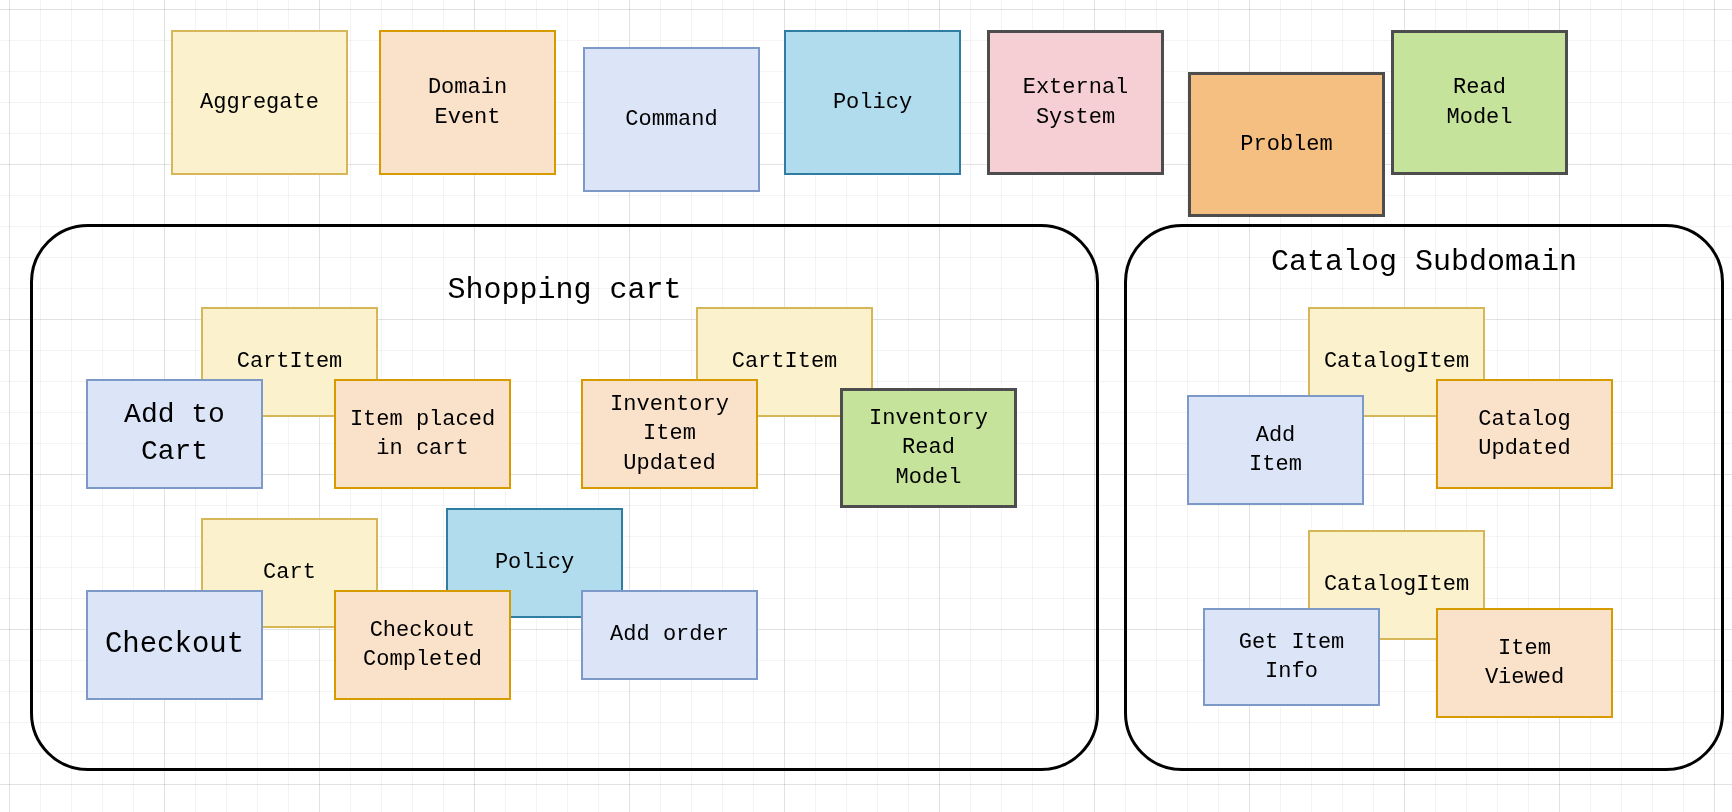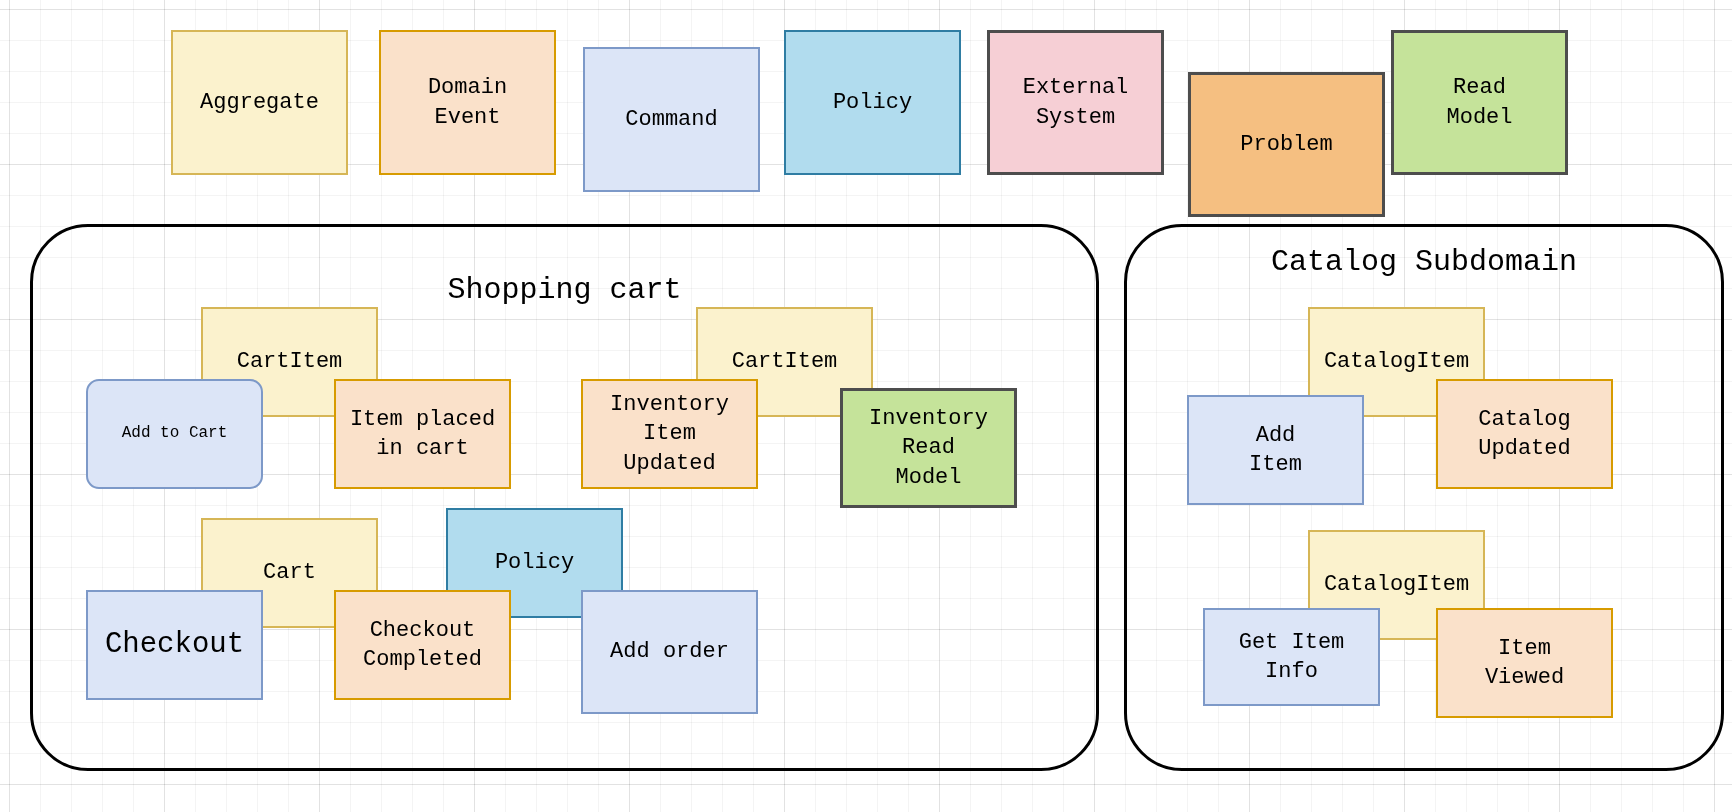--- a/index.html
+++ b/index.html
@@ -77,36 +77,36 @@
       <div class="note external" style="left: 987px; top: 30px; width: 177px; height: 145px;">External
 System</div>
       <div class="note problem" style="left: 1188px; top: 30px; width: 197px; height: 145px; margin-top: 42px;">Problem</div>
       <div class="note readmodel" style="left: 1391px; top: 30px; width: 177px; height: 145px;">Read
 Model</div>
     </div>
   <div id="subdomain-layer">
       <div class="subdomain" style="left: 30px; top: 224px; width: 1069px; height: 547px;"></div>
       <div class="subdomain-title" style="left: 30px; top: 245px; width: 1069px; margin-top: 28px;">Shopping cart</div>
       <div class="note aggregate" style="left: 201px; top: 307px; width: 177px; height: 110px; z-index: 1; font-size: 22px;">CartItem</div>
-      <div class="note command" style="left: 86px; top: 379px; width: 177px; height: 110px; z-index: 2; font-size: 16px; border-radius: 13px;">Add to Cart</div>
+      <div class="note command" style="left: 86px; top: 379px; width: 177px; height: 110px; z-index: 2; font-size: 28px;">Add to Cart</div>
       <div class="note event" style="left: 334px; top: 379px; width: 177px; height: 110px; z-index: 2; font-size: 22px;">Item placed
 in cart</div>
       <div class="note aggregate" style="left: 696px; top: 307px; width: 177px; height: 110px; z-index: 1; font-size: 22px;">CartItem</div>
       <div class="note event" style="left: 581px; top: 379px; width: 177px; height: 110px; z-index: 2; font-size: 22px;">Inventory
 Item
 Updated</div>
       <div class="note readmodel" style="left: 840px; top: 388px; width: 177px; height: 120px; z-index: 3; font-size: 22px;">Inventory
 Read
 Model</div>
       <div class="note aggregate" style="left: 201px; top: 518px; width: 177px; height: 110px; z-index: 1; font-size: 22px;">Cart</div>
       <div class="note command" style="left: 86px; top: 590px; width: 177px; height: 110px; z-index: 2; font-size: 29px;">Checkout</div>
       <div class="note policy" style="left: 446px; top: 508px; width: 177px; height: 110px; z-index: 1; font-size: 22px;">Policy</div>
       <div class="note event" style="left: 334px; top: 590px; width: 177px; height: 110px; z-index: 2; font-size: 22px;">Checkout
 Completed</div>
-      <div class="note command" style="left: 581px; top: 590px; width: 177px; height: 124px; z-index: 2; font-size: 22px;">Add order</div>
+      <div class="note command" style="left: 581px; top: 590px; width: 177px; height: 90px; z-index: 2; font-size: 22px;">Add order</div>
       <div class="subdomain" style="left: 1124px; top: 224px; width: 600px; height: 547px;"></div>
       <div class="subdomain-title" style="left: 1124px; top: 245px; width: 600px;">Catalog Subdomain</div>
       <div class="note aggregate" style="left: 1308px; top: 307px; width: 177px; height: 110px; z-index: 1; font-size: 22px;">CatalogItem</div>
       <div class="note command" style="left: 1187px; top: 395px; width: 177px; height: 110px; z-index: 2; font-size: 22px;">Add
 Item</div>
       <div class="note event" style="left: 1436px; top: 379px; width: 177px; height: 110px; z-index: 2; font-size: 22px;">Catalog
 Updated</div>
       <div class="note aggregate" style="left: 1308px; top: 530px; width: 177px; height: 110px; z-index: 1; font-size: 22px;">CatalogItem</div>
       <div class="note command" style="left: 1203px; top: 608px; width: 177px; height: 98px; z-index: 2; font-size: 22px;">Get Item
 Info</div>

